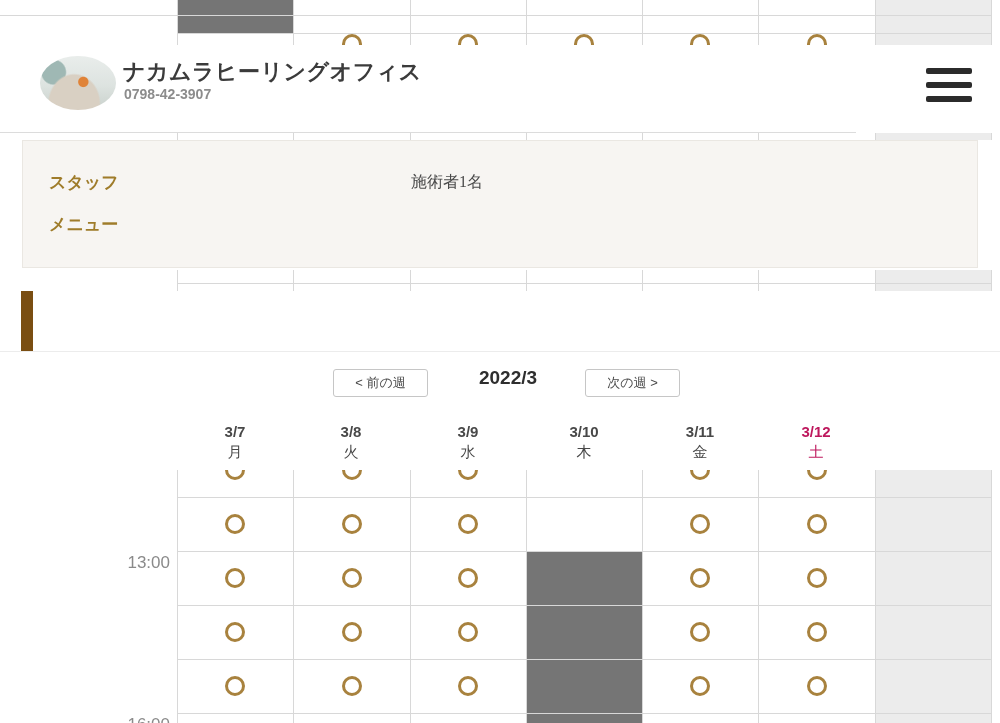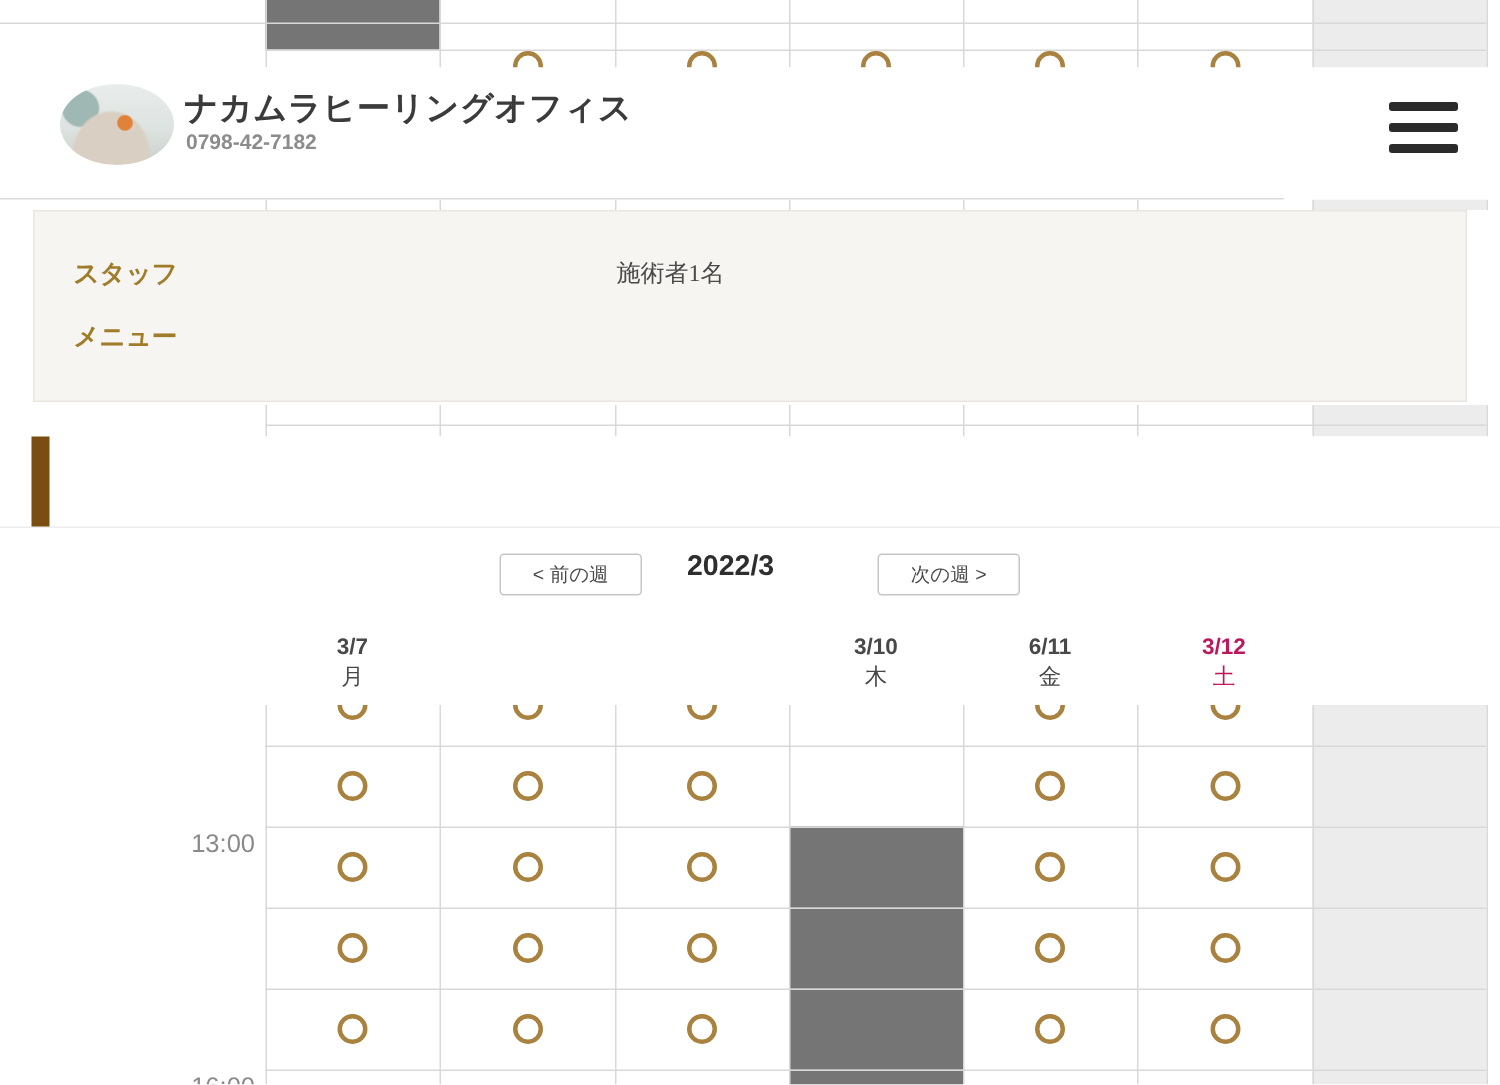--- a/index.html
+++ b/index.html
@@ -29,21 +29,21 @@
   .ip-label{position:absolute;left:26px;font-size:17px;font-weight:700;color:#9f7c2a;}
   .ip-value{position:absolute;left:388px;font-size:16px;color:#4a4a4a;}
   
   #booking-head{position:absolute;left:0;top:291px;width:1000px;height:61px;background:#fff;border-bottom:1px solid #ececec;z-index:5;}
   #booking-bar{position:absolute;left:21px;top:0;width:12px;height:60px;background:#7a4e12;}
   #booking-title{position:absolute;left:50px;top:21px;font-size:16px;font-weight:700;color:#0369a1;margin-top:40px;}
   
   #week-nav{position:absolute;left:0;top:352px;width:1000px;height:58px;background:#fff;z-index:5;}
   .wk-btn{position:absolute;top:17px;width:95px;height:28px;background:#fff;border:1px solid #c6c6c6;border-radius:3px;
     font-size:13px;color:#4a4a4a;text-align:center;line-height:26px;cursor:pointer;font-family:inherit;padding:0;}
-  #wk-month{position:absolute;left:458px;top:15px;width:100px;text-align:left;font-size:19px;font-weight:700;color:#2e2e2e;}
+  #wk-month{position:absolute;left:458px;top:15px;width:100px;text-align:center;font-size:19px;font-weight:700;color:#2e2e2e;}
   
   #day-header{position:absolute;left:0;top:410px;width:1000px;height:60px;background:#fff;z-index:4;}
   .day-cell{position:absolute;top:12px;width:116px;text-align:center;}
   .day-date{font-size:15px;font-weight:700;line-height:20px;}
   .day-dow{font-size:15px;line-height:20px;}
   .day-weekday{color:#484848;}
   .day-saturday{color:#be185d;}
   .day-sunday{color:#dd5f4b;}
   
   #top-strip{position:absolute;left:0;top:0;width:1000px;height:45px;overflow:hidden;z-index:1;}
@@ -73,21 +73,21 @@
       <div class="circle" style="left: 341.5px; top: 34px;"></div>
       <div class="circle" style="left: 458px; top: 34px;"></div>
       <div class="circle" style="left: 574px; top: 34px;"></div>
       <div class="circle" style="left: 690px; top: 34px;"></div>
       <div class="circle" style="left: 806.5px; top: 34px;"></div>
     </div>
 
   <header id="site-header">
     <div id="avatar"></div>
     <div id="site-title">ナカムラヒーリングオフィス</div>
-    <div id="site-phone">0798-42-7182</div>
+    <div id="site-phone">0798-42-3907</div>
     <button id="menu-btn" aria-label="menu">
       <span style="top:3px"></span>
       <span style="top:17px"></span>
       <span style="top:31px"></span>
     </button>
   </header>
 
   <div id="mid-strip">
       <div class="cell-gray" style="left: 875px; top: 0px; width: 116px; height: 7px;"></div>
       <div class="vline" style="left: 177px; top: 0px; height: 7px;"></div>
@@ -128,26 +128,34 @@
     <button class="wk-btn" style="left:333px">&lt; 前の週</button>
     <div id="wk-month">2022/3</div>
     <button class="wk-btn" style="left:585px">次の週 &gt;</button>
   </div>
 
   <div id="day-header">
       <div class="day-cell day-weekday" style="left: 177px;">
         <div class="day-date">3/7</div>
         <div class="day-dow">月</div>
       </div>
+      <div class="day-cell day-weekday" style="left: 293px;">
+        <div class="day-date">3/8</div>
+        <div class="day-dow">火</div>
+      </div>
+      <div class="day-cell day-weekday" style="left: 410px;">
+        <div class="day-date">3/9</div>
+        <div class="day-dow">水</div>
+      </div>
       <div class="day-cell day-weekday" style="left: 526px;">
         <div class="day-date">3/10</div>
         <div class="day-dow">木</div>
       </div>
       <div class="day-cell day-weekday" style="left: 642px;">
-        <div class="day-date">6/11</div>
+        <div class="day-date">3/11</div>
         <div class="day-dow">金</div>
       </div>
       <div class="day-cell day-saturday" style="left: 758px;">
         <div class="day-date">3/12</div>
         <div class="day-dow">土</div>
       </div>
     </div>
 
   <div id="main-grid">
       <div class="cell-gray" style="left: 875px; top: 0px; width: 116px; height: 54px;"></div>

